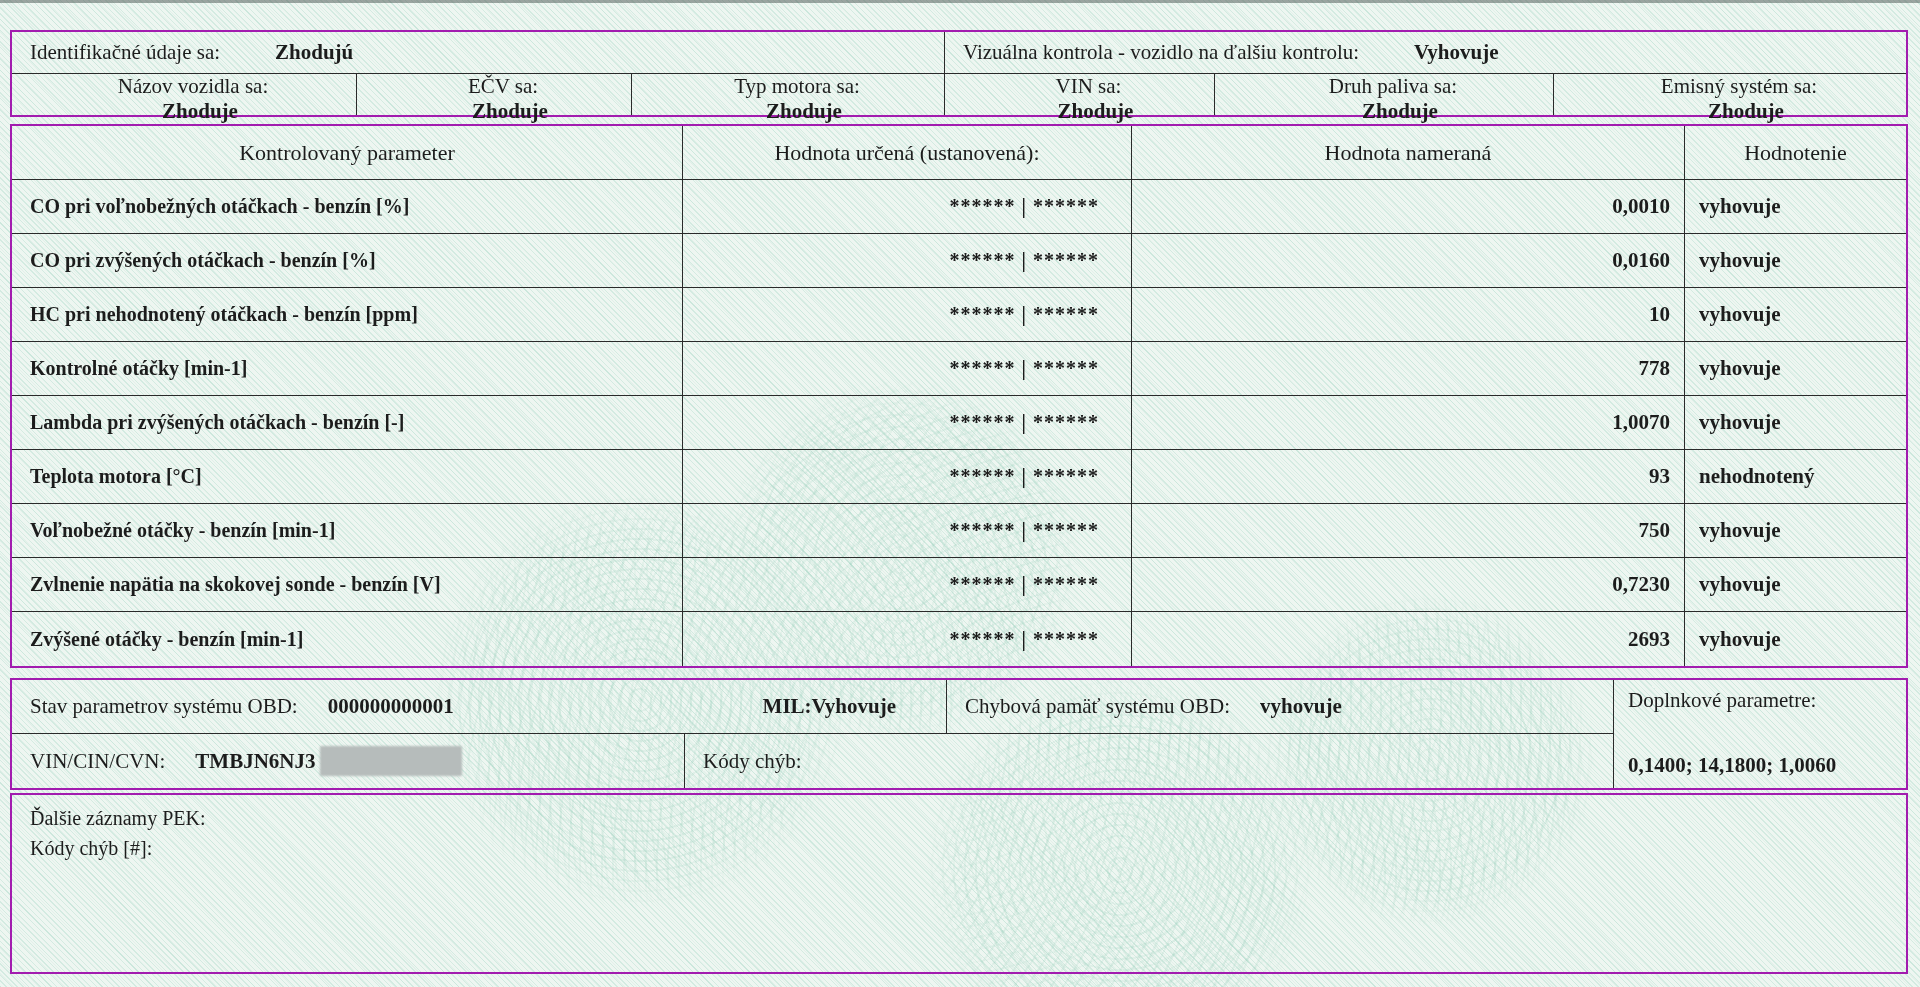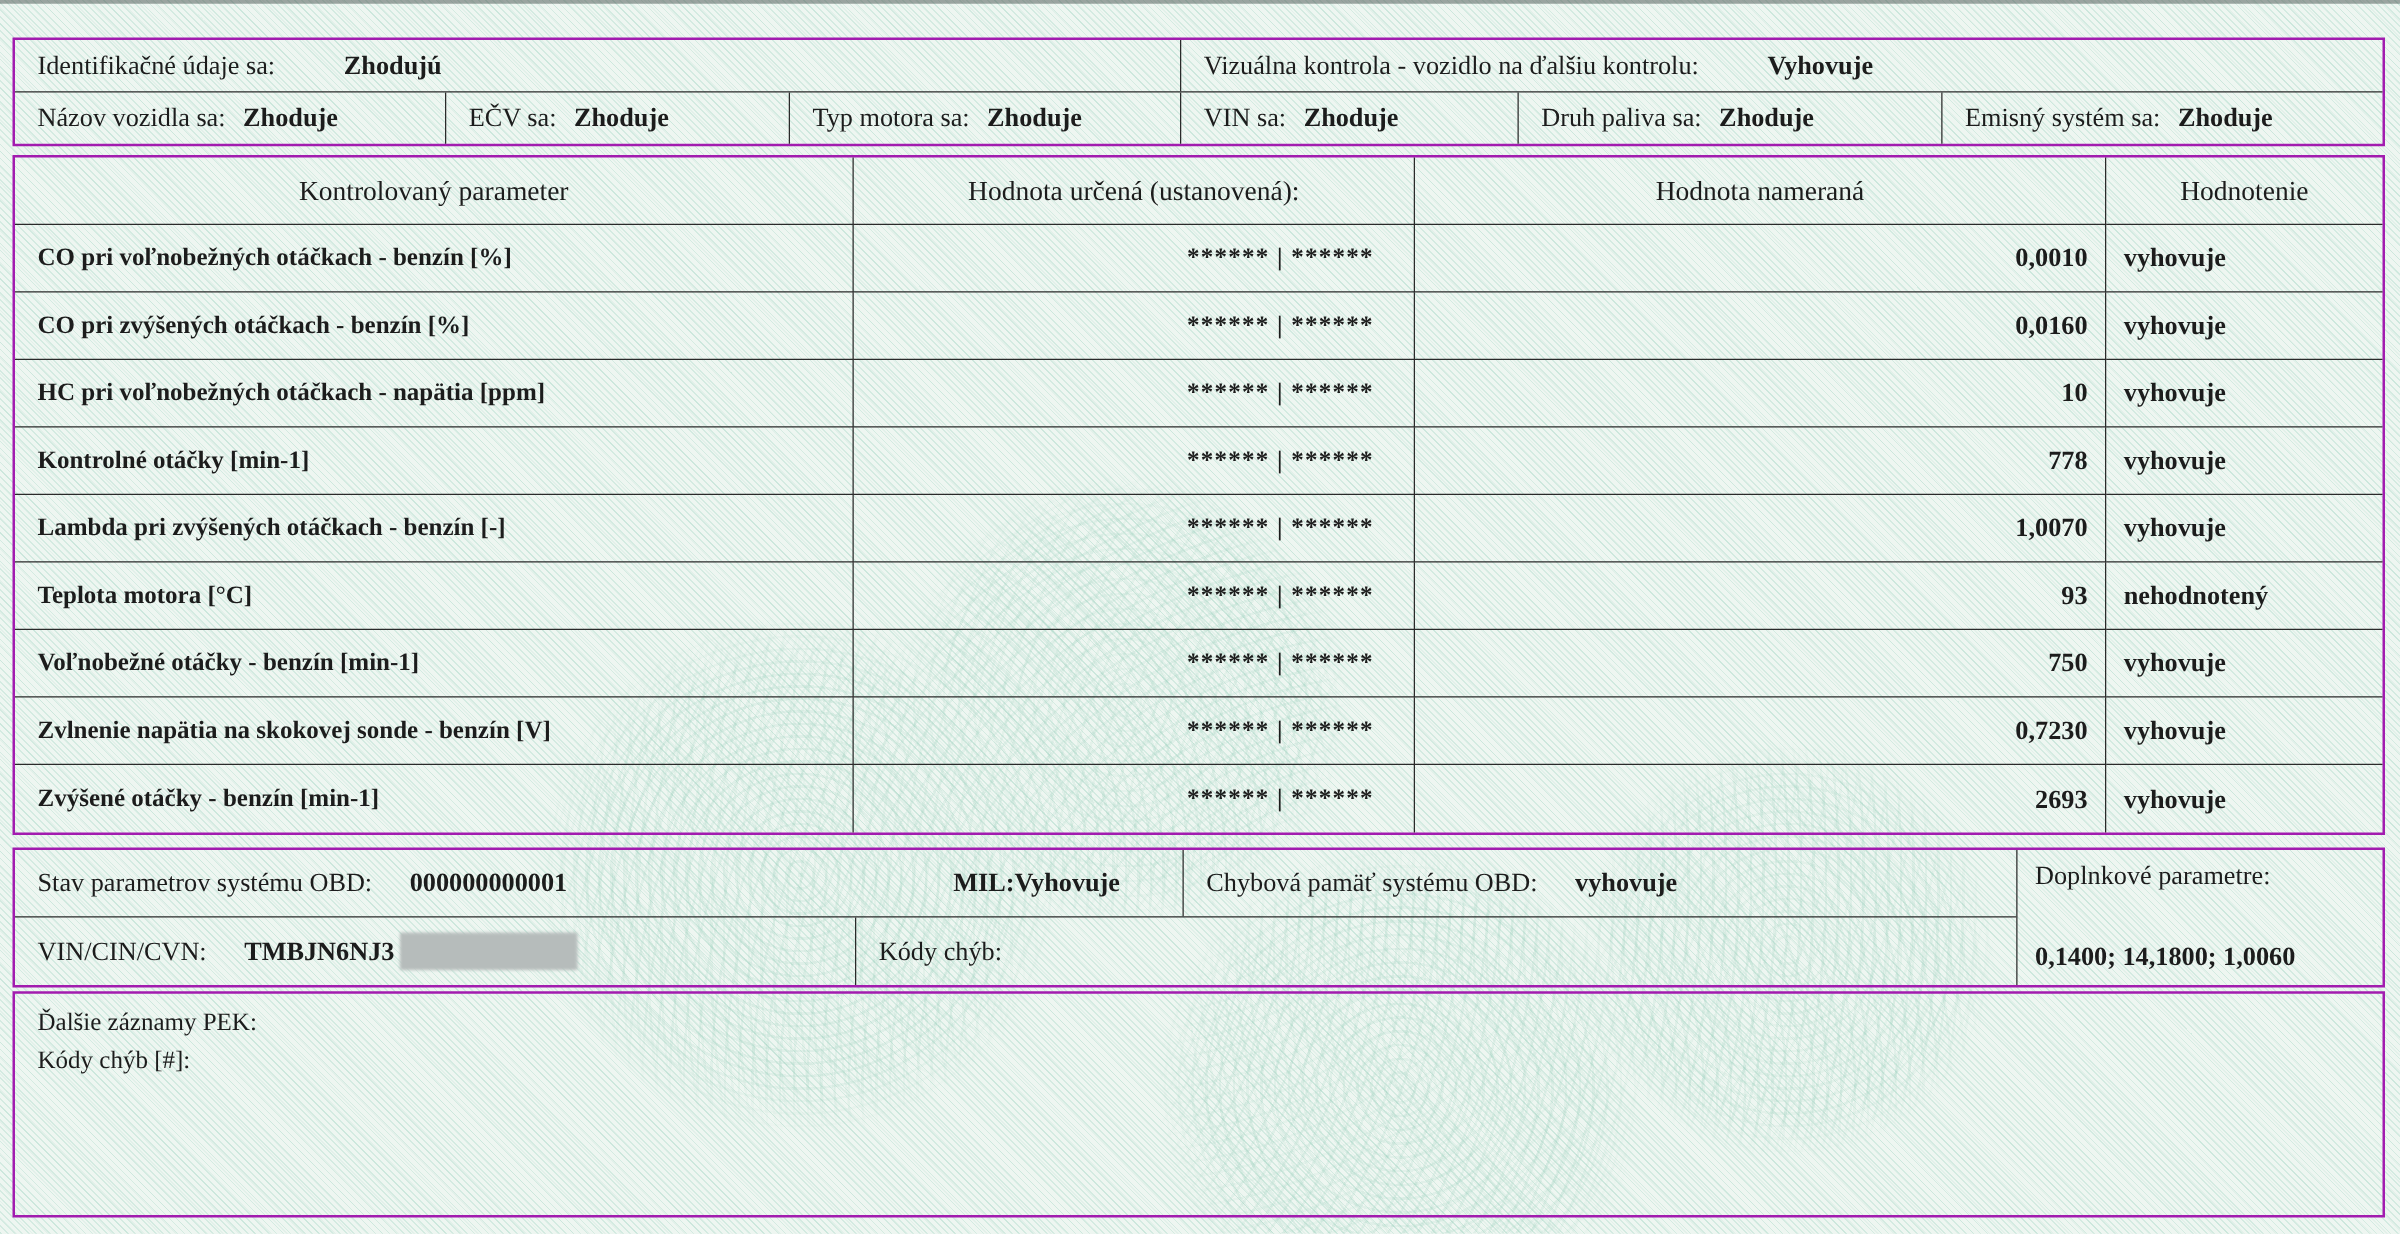--- a/index.html
+++ b/index.html
@@ -36,21 +36,21 @@
   .cell:last-child{ border-right:none; }
   .lbl{ font-size:21px; }
   .val{ font-size:21px; font-weight:bold; }
 
   
   .secA{ width:100%; }
   .secA-row1{ display:flex; height:42px; border-bottom:1.5px solid #2a2a2a; }
   .secA-row1 .cell:first-child{ width:933px; }
   .secA-row1 .cell:last-child{ flex:1; }
   .secA-row2{ display:flex; height:41px; }
-  .secA-row2 .cell{ font-size:20px; }
+  .secA-row2 .cell{ font-size:20px;flex-direction:column; }
   .a-c1{ width:345px; } .a-c2{ width:275px; } .a-c3{ width:313px; }
   .a-c4{ width:270px; } .a-c5{ width:339px;font-family:Liberation Serif, serif; } .a-c6{ flex:1; }
   .pad{ padding-left:18px; }
   .gap30{ margin-left:30px; } .gap55{ margin-left:55px; } .gap14{ margin-left:14px; }
 
   
   .secB{ margin-top:7px; }
   .tbl{ display:grid; grid-template-columns:671px 449px 553px auto; }
   .tbl > div{ border-right:1.5px solid #2a2a2a; border-bottom:1.5px solid #2a2a2a;
               display:flex; align-items:center; min-height:54px; }
@@ -135,21 +135,21 @@
       <div class="th">Hodnotenie</div>
 
     <div class="td-param">CO pri voľnobežných otáčkach - benzín [%]</div>
         <div class="td-stars">****** | ******</div>
         <div class="td-meas">0,0010</div>
         <div class="td-res">vyhovuje</div>
         <div class="td-param">CO pri zvýšených otáčkach - benzín [%]</div>
         <div class="td-stars">****** | ******</div>
         <div class="td-meas">0,0160</div>
         <div class="td-res">vyhovuje</div>
-        <div class="td-param">HC pri voľnobežných otáčkach - napätia [ppm]</div>
+        <div class="td-param">HC pri nehodnotený otáčkach - benzín [ppm]</div>
         <div class="td-stars">****** | ******</div>
         <div class="td-meas">10</div>
         <div class="td-res">vyhovuje</div>
         <div class="td-param">Kontrolné otáčky [min-1]</div>
         <div class="td-stars">****** | ******</div>
         <div class="td-meas">778</div>
         <div class="td-res">vyhovuje</div>
         <div class="td-param">Lambda pri zvýšených otáčkach - benzín [-]</div>
         <div class="td-stars">****** | ******</div>
         <div class="td-meas">1,0070</div>

